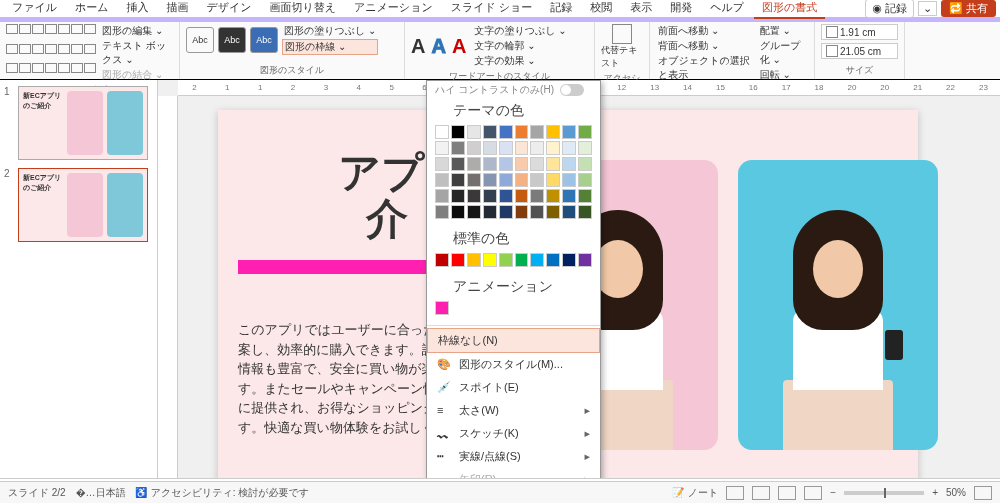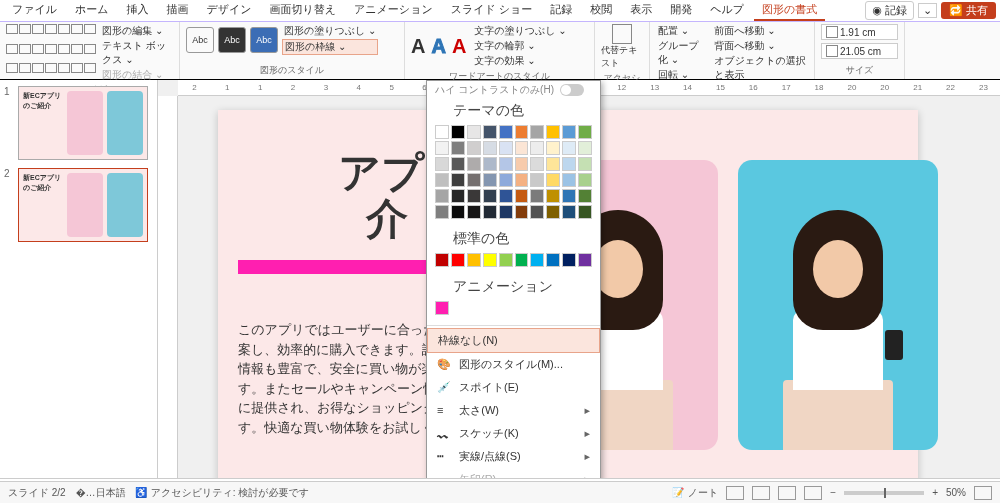--- a/index.html
+++ b/index.html
@@ -1,18 +1,18 @@
 <!DOCTYPE html>
 <html><head>
 <meta charset="utf-8">
 <style>
 *{margin:0;padding:0;box-sizing:border-box;font-family:"Yu Gothic UI","Meiryo",sans-serif;}
 body{width:1000px;height:503px;overflow:hidden;background:#fff;font-size:11px;color:#333;}
 
-.menubar{display:flex;align-items:center;height:22px;padding:0 4px;border-bottom:1px solid #c4b5fd;}
+.menubar{display:flex;align-items:center;height:22px;padding:0 4px;border-bottom:5px solid #c4b5fd;}
 .menubar .tabs{display:flex;gap:2px;}
 .menubar .tab{padding:2px 8px;cursor:pointer;}
 .menubar .tab.active{color:#c43e1c;border-bottom:2px solid #c43e1c;}
 .menubar .right{margin-left:auto;display:flex;gap:4px;align-items:center;}
 .menubar .rec{border:1px solid #ccc;padding:1px 6px;border-radius:3px;}
 .menubar .share{background:#c43e1c;color:#fff;padding:1px 8px;border-radius:3px;}
 .menubar .collapse{border:1px solid #ccc;padding:0 4px;}
 
 .ribbon{display:flex;height:58px;border-bottom:1px solid #000000;background:#fafafa;}
 .group{border-right:1px solid #ddd;padding:2px 6px;display:flex;flex-direction:column;justify-content:space-between;}
@@ -185,28 +185,28 @@
     <div class="alt-text">
       <div class="icon"></div>
       <span>代替テキスト</span>
     </div>
     <div class="group-label">アクセシビリティ</div>
   </div>
 
   <div class="group" style="width:165px;">
     <div style="display:flex;gap:6px;">
       <div class="small-stack">
+        <span class="item">前面へ移動 ⌄</span>
+        <span class="item">背面へ移動 ⌄</span>
+        <span class="item">オブジェクトの選択と表示</span>
+      </div>
+      <div class="small-stack">
         <span class="item">配置 ⌄</span>
         <span class="item">グループ化 ⌄</span>
         <span class="item">回転 ⌄</span>
-      </div>
-      <div class="small-stack">
-        <span class="item">前面へ移動 ⌄</span>
-        <span class="item">背面へ移動 ⌄</span>
-        <span class="item">オブジェクトの選択と表示</span>
       </div>
     </div>
     <div class="group-label">配置</div>
   </div>
 
   <div class="group" style="width:90px;">
     <div class="size-inputs">
       <div class="row">
           <span class="ic"></span>
           <span>1.91 cm</span>

